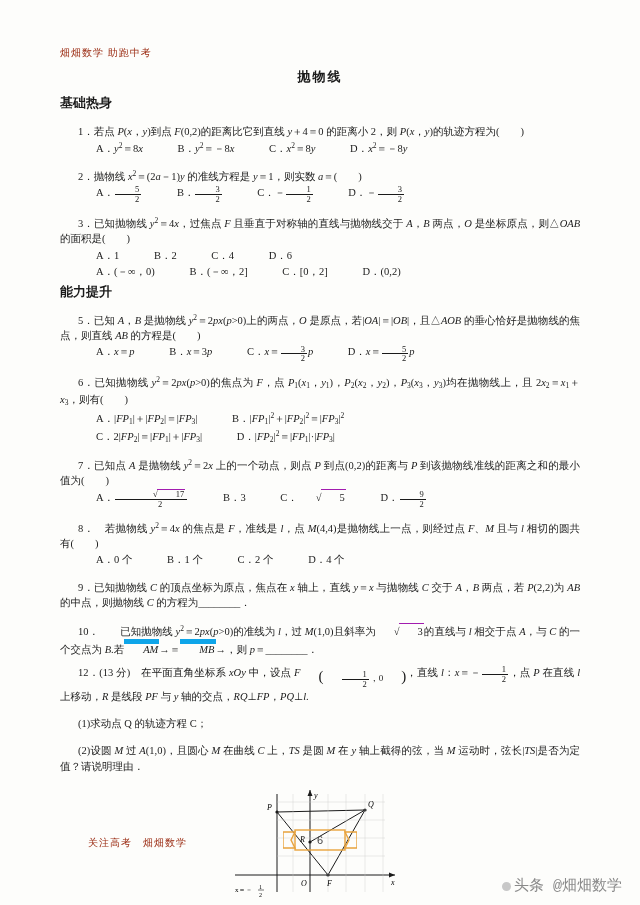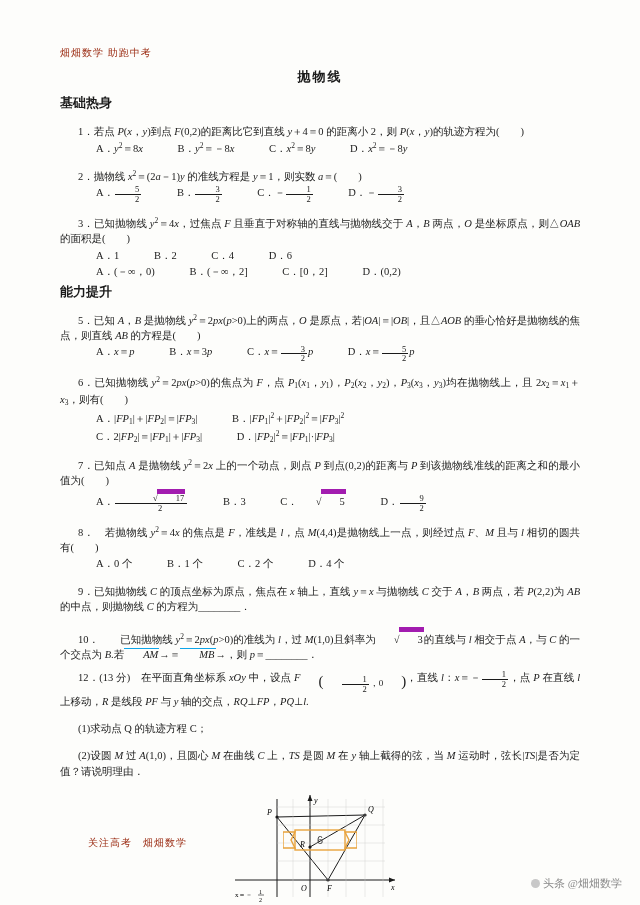--- a/index.html
+++ b/index.html
@@ -42,25 +42,25 @@
   .ind{text-indent:18px;}
   sub{font-size:7.5px;vertical-align:-2px;}
   sup{font-size:7.5px;vertical-align:4px;}
   .frac{
     display:inline-block;vertical-align:-6px;text-align:center;
     font-size:8.5px;line-height:1.05;margin:0 1px;
   }
   .frac .n{display:block;padding:0 2px;}
   .frac .d{display:block;border-top:1px solid #1a1a1a;padding:0 2px;}
   .sqrt{
-    display:inline-block;border-top:5px solid #a21caf;padding:0 1px;
+    display:inline-block;border-top:1px solid #a21caf;padding:0 1px;
     margin-left:-1px;
   }
   .radsym{display:inline-block;}
-  .ovl{border-top:1px solid #0ea5e9;display:inline-block;line-height:1.1;padding:0 1px;}
+  .ovl{border-top:5px solid #0ea5e9;display:inline-block;line-height:1.1;padding:0 1px;}
   .brace{
     display:inline-block;vertical-align:-5px;font-size:15px;line-height:1;
   }
   .pt{
     display:inline-block;vertical-align:-5px;font-size:9px;
     line-height:1;text-align:center;
   }
   .figwrap{
     margin-top:6px;text-align:center;
   }
@@ -74,22 +74,22 @@
   }
   .ribbon{
     position:absolute;left:283px;top:-8px;width:74px;height:24px;
   }
   .pgnum{
     position:absolute;left:283px;top:-8px;width:74px;height:24px;
     line-height:24px;text-align:center;font-size:11px;color:#444;
     font-family:"Liberation Sans", sans-serif;
   }
   .watermark{
-    position:absolute;right:18px;top:876px;font-size:11px;color:#8a8a8a;
-    font-family:Liberation Serif, serif;
+    position:absolute;right:18px;top:876px;font-size:15px;color:#8a8a8a;
+    font-family:Liberation Mono, monospace;
   }
   .wm-dot{
     display:inline-block;width:9px;height:9px;border-radius:50%;
     background:#c8c8c8;margin-right:3px;vertical-align:-1px;
   }
 </style>
 </head>
 <body>
 
 <div class="page">

